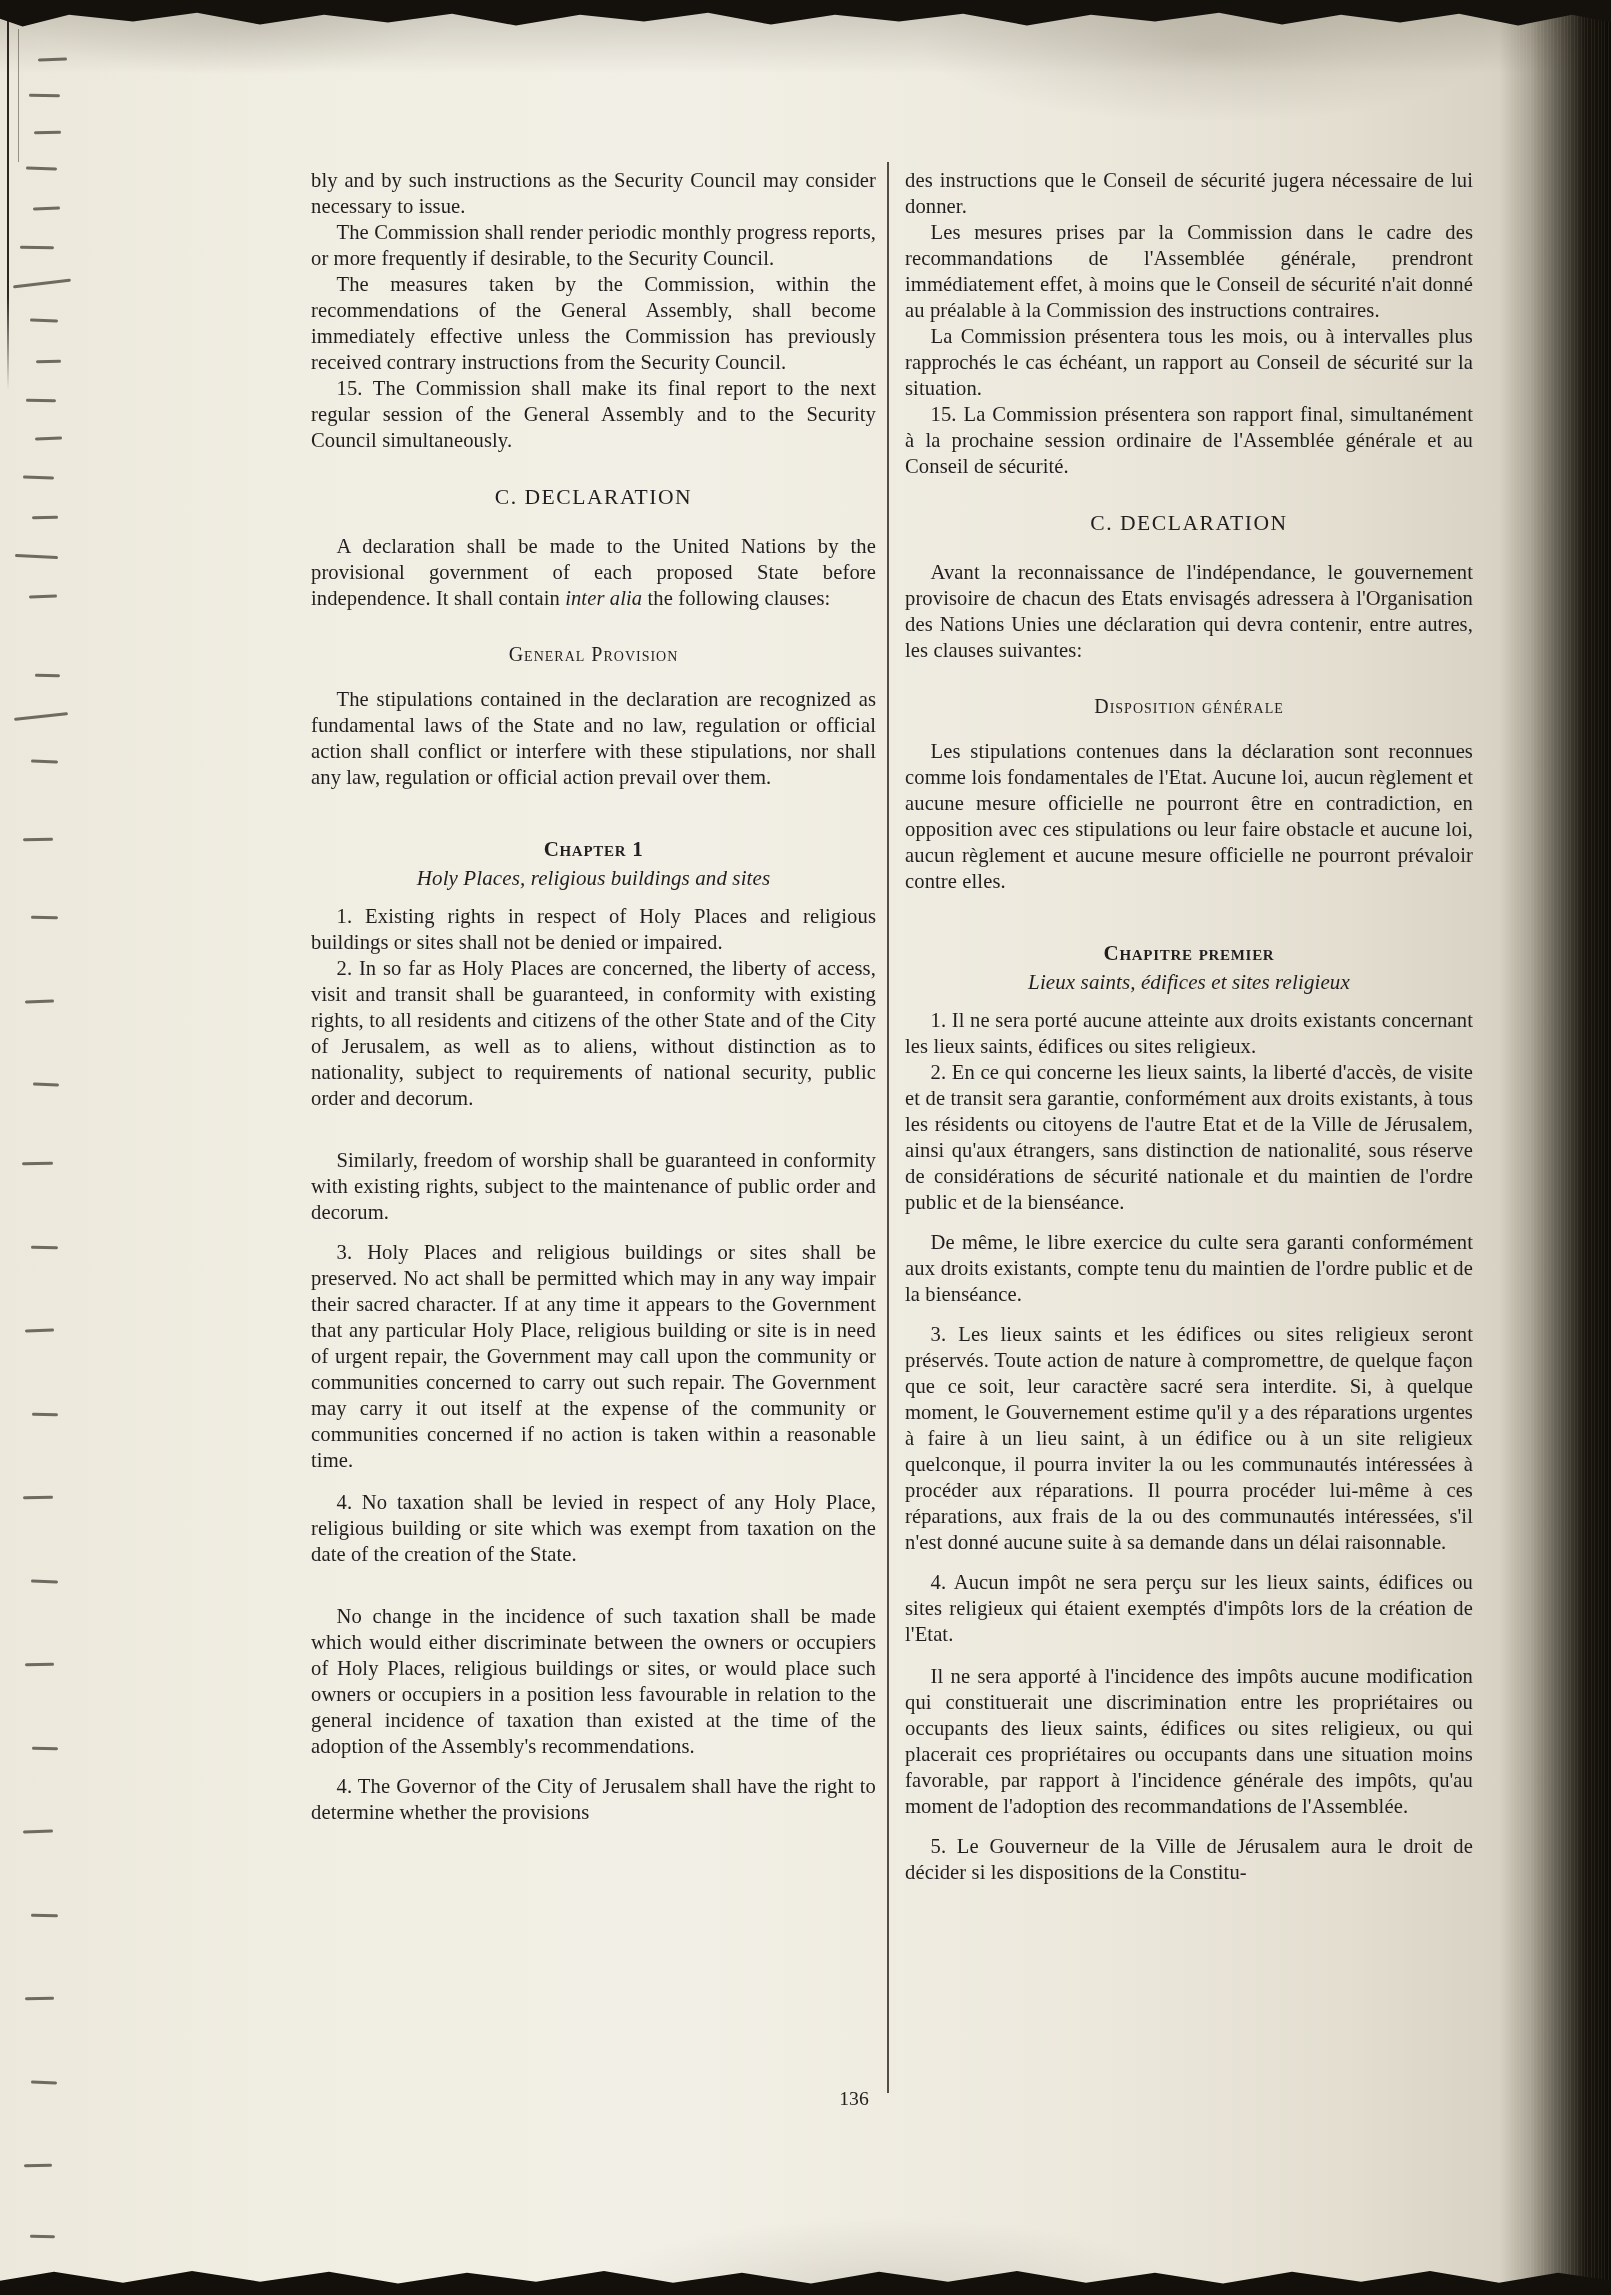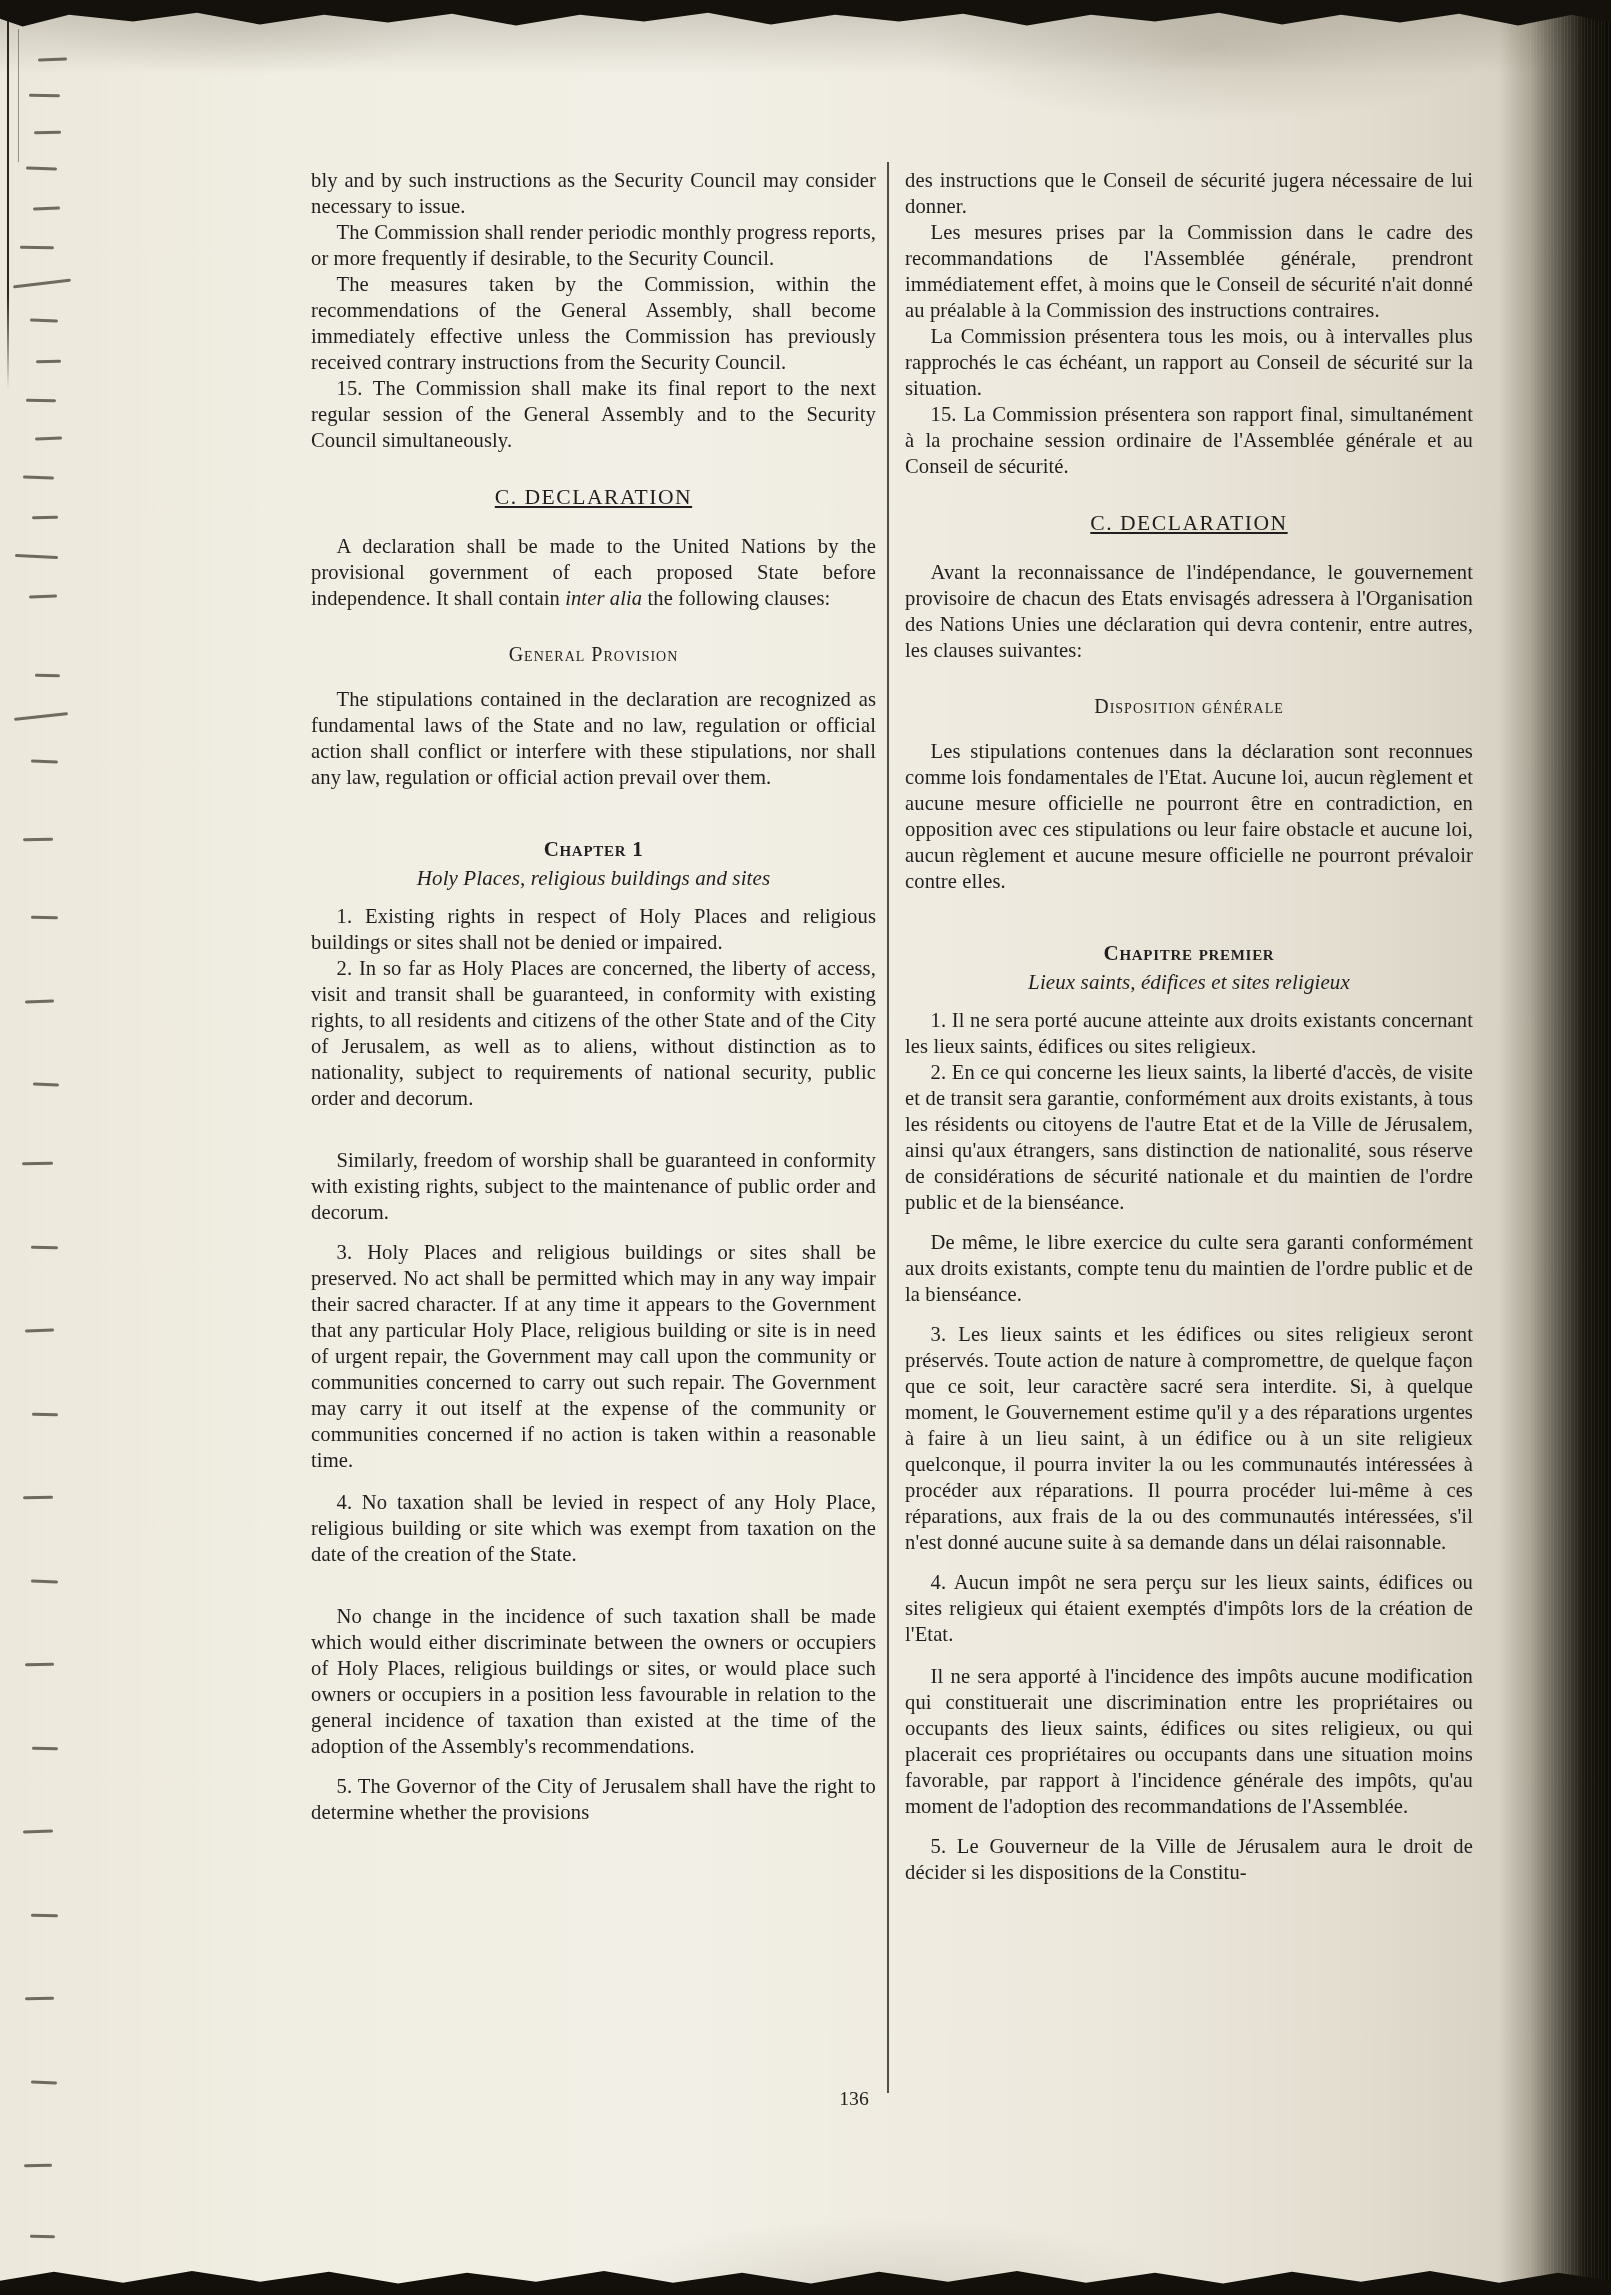--- a/index.html
+++ b/index.html
@@ -65,21 +65,21 @@
   .col {
     position: absolute; top: 167px; font-size: 20.6px; line-height: 26px; color: #211e1f;
     text-align: justify; letter-spacing: 0.1px; z-index: 2;
   }
   .col-en { left: 311px; width: 565px; }
   .col-fr { left: 905px; width: 568px; }
 
   .blk.p    { text-indent: 25.5px; }
   .blk.cont { text-indent: 0; }
   .blk.heading {
-    text-align: center; text-indent: 0; font-size: 21.6px; letter-spacing: 1.5px; margin: 30.5px 0 23.6px; text-decoration: underline;
+    text-align: center; text-indent: 0; font-size: 21.6px; letter-spacing: 1.5px; margin: 30.5px 0 23.6px;
   }
   .blk.subheading {
     text-align: center; text-indent: 0; font-variant: small-caps; font-size: 20px;
     letter-spacing: 1px; margin: 29.5px 0 19.7px;
   }
   .blk.chapter {
     text-align: center; text-indent: 0; font-variant: small-caps; font-weight: bold;
     font-size: 21px; letter-spacing: 0.7px; margin: 46px 0 2.9px;
   }
   .blk.italic {
@@ -156,21 +156,21 @@
       <div class="blk subheading">General Provision</div>
       <div class="blk p">The stipulations contained in the declaration are recognized as fundamental laws of the State and no law, regulation or official action shall conflict or interfere with these stipulations, nor shall any law, regulation or official action prevail over them.</div>
       <div class="blk chapter">Chapter 1</div>
       <div class="blk italic">Holy Places, religious buildings and sites</div>
       <div class="blk p">1. Existing rights in respect of Holy Places and religious buildings or sites shall not be denied or impaired.</div>
       <div class="blk p">2. In so far as Holy Places are concerned, the liberty of access, visit and transit shall be guaranteed, in conformity with existing rights, to all residents and citizens of the other State and of the City of Jerusalem, as well as to aliens, without distinction as to nationality, subject to requirements of national security, public order and decorum.</div>
       <div class="blk p gap-md">Similarly, freedom of worship shall be guaranteed in conformity with existing rights, subject to the maintenance of public order and decorum.</div>
       <div class="blk p gap-sm">3. Holy Places and religious buildings or sites shall be preserved. No act shall be permitted which may in any way impair their sacred character. If at any time it appears to the Government that any particular Holy Place, religious building or site is in need of urgent repair, the Government may call upon the community or communities concerned to carry out such repair. The Government may carry it out itself at the expense of the community or communities concerned if no action is taken within a reasonable time.</div>
       <div class="blk p gap-lg">4. No taxation shall be levied in respect of any Holy Place, religious building or site which was exempt from taxation on the date of the creation of the State.</div>
       <div class="blk p gap-md">No change in the incidence of such taxation shall be made which would either discriminate between the owners or occupiers of Holy Places, religious buildings or sites, or would place such owners or occupiers in a position less favourable in relation to the general incidence of taxation than existed at the time of the adoption of the Assembly's recommendations.</div>
-      <div class="blk p gap-sm">5. The Governor of the City of Jerusalem shall have the right to determine whether the provisions</div>
+      <div class="blk p gap-sm">4. The Governor of the City of Jerusalem shall have the right to determine whether the provisions</div>
     </div>
   <div class="col col-fr">
       <div class="blk cont">des instructions que le Conseil de sécurité jugera nécessaire de lui donner.</div>
       <div class="blk p">Les mesures prises par la Commission dans le cadre des recommandations de l'Assemblée générale, prendront immédiatement effet, à moins que le Conseil de sécurité n'ait donné au préalable à la Commission des instructions contraires.</div>
       <div class="blk p">La Commission présentera tous les mois, ou à intervalles plus rapprochés le cas échéant, un rapport au Conseil de sécurité sur la situation.</div>
       <div class="blk p">15. La Commission présentera son rapport final, simultanément à la prochaine session ordinaire de l'Assemblée générale et au Conseil de sécurité.</div>
       <div class="blk heading">C. DECLARATION</div>
       <div class="blk p">Avant la reconnaissance de l'indépendance, le gouvernement provisoire de chacun des Etats envisagés adressera à l'Organisation des Nations Unies une déclaration qui devra contenir, entre autres, les clauses suivantes:</div>
       <div class="blk subheading">Disposition générale</div>
       <div class="blk p">Les stipulations contenues dans la déclaration sont reconnues comme lois fondamentales de l'Etat. Aucune loi, aucun règlement et aucune mesure officielle ne pourront être en contradiction, en opposition avec ces stipulations ou leur faire obstacle et aucune loi, aucun règlement et aucune mesure officielle ne pourront prévaloir contre elles.</div>

